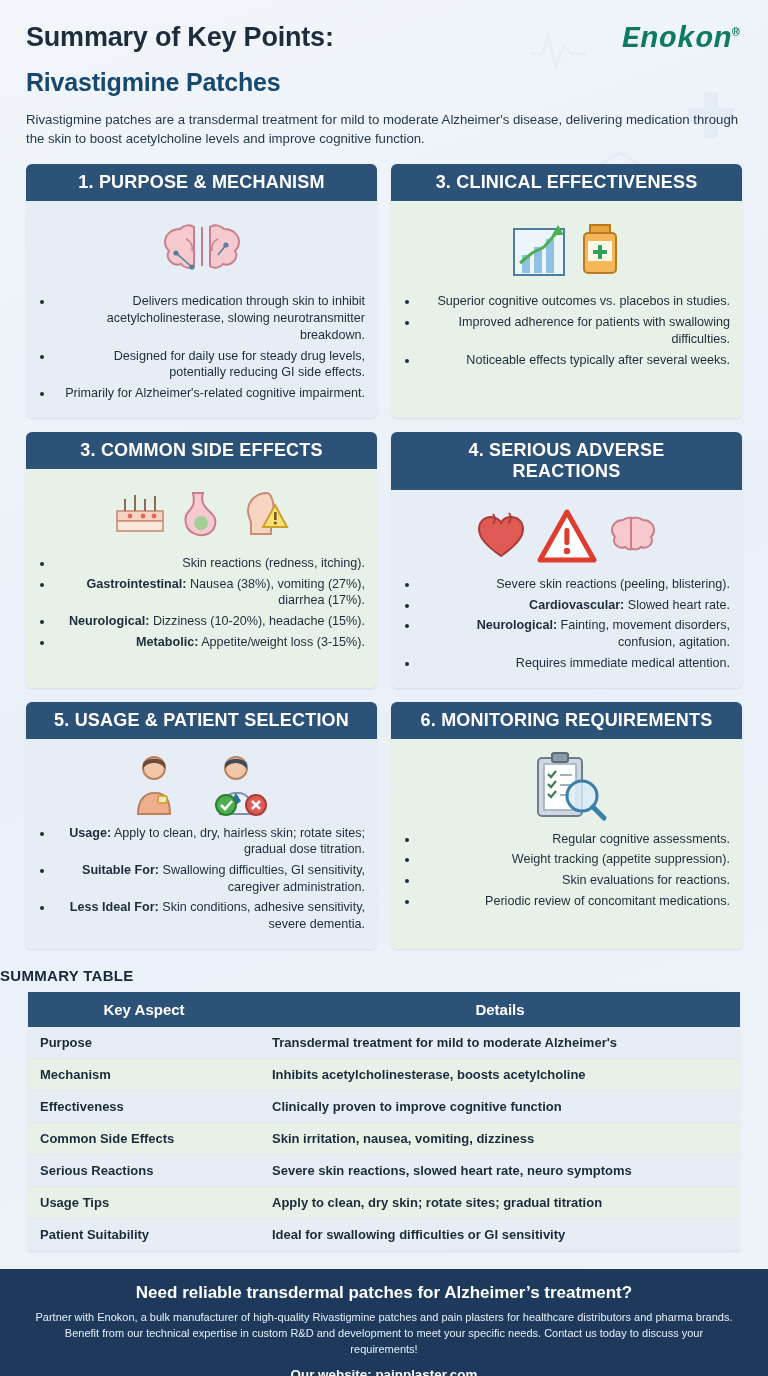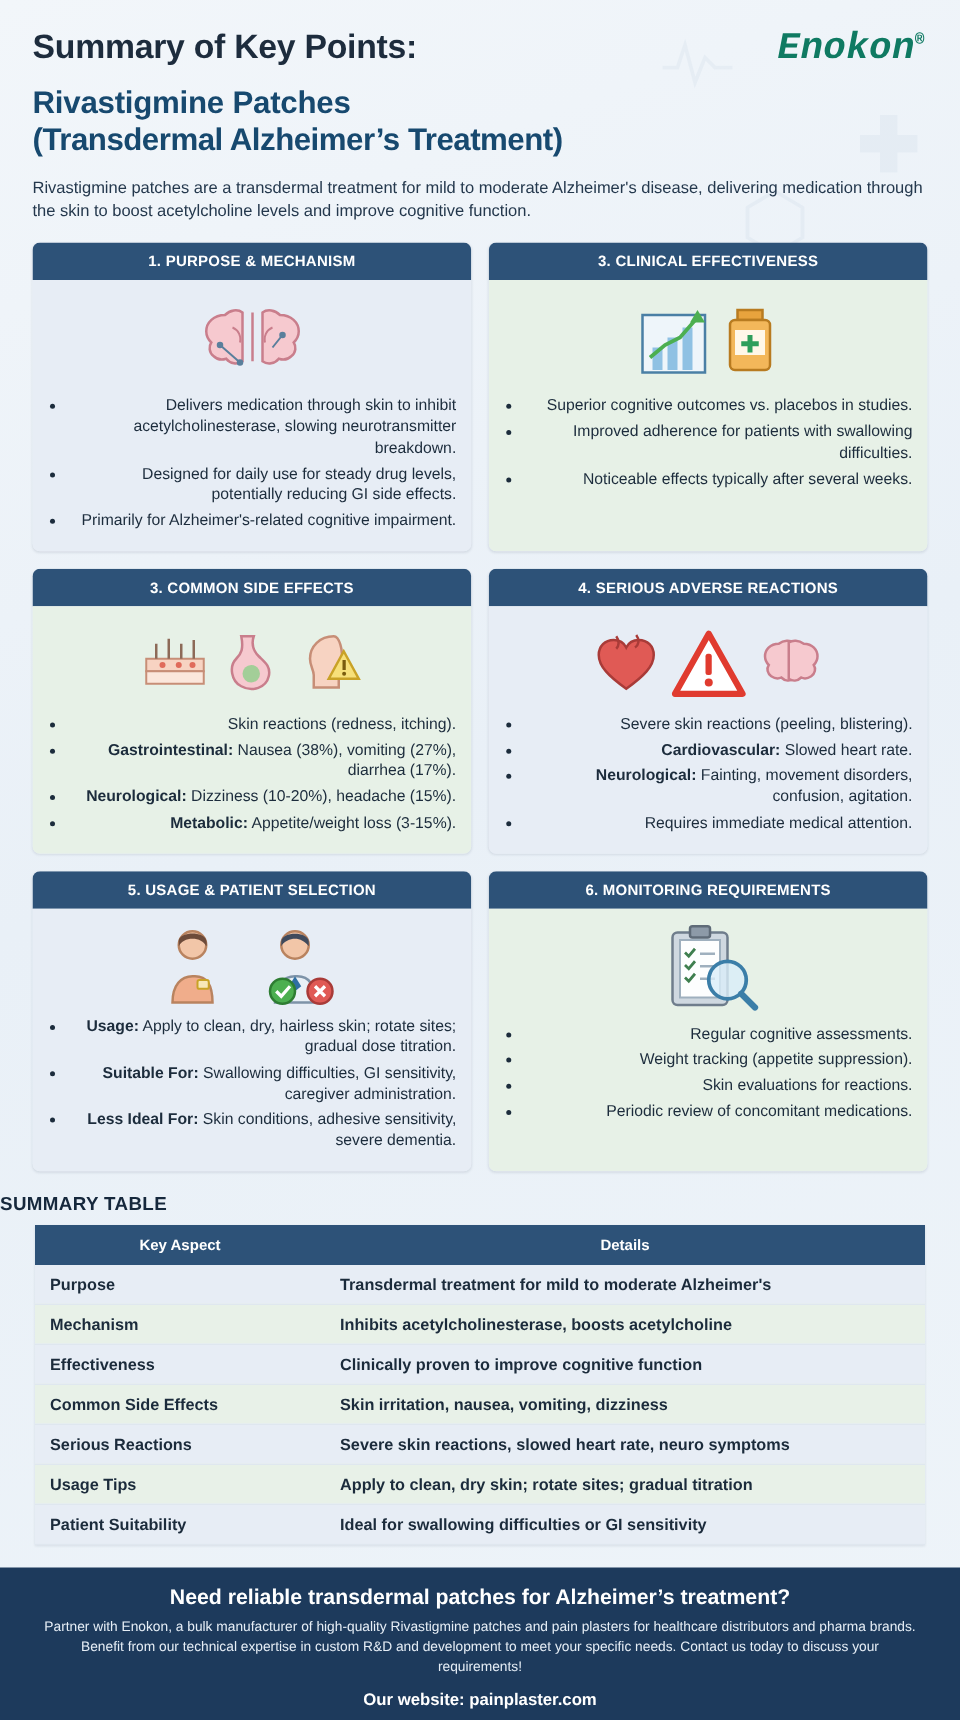--- a/index.html
+++ b/index.html
@@ -56,21 +56,21 @@
   .card {
     border-radius: 6px;
     overflow: hidden;
     box-shadow: 0 1px 2px rgba(20,40,70,.10);
     display: flex; flex-direction: column;
   }
   .card-head {
     background: #2d5278;
     color: #fff;
     text-align: center;
-    font-size: 12px;
+    font-size: 18px;
     font-weight: 700;
     letter-spacing: .2px;
     padding: 8px 22px;
   }
   .card-body {
     flex: 1;
     padding: 10px 12px 12px 12px;
   }
   .body-blue  { background: #e7edf5; }
   .body-green { background: #e7f1e7; }
@@ -96,21 +96,21 @@
     position: relative; z-index: 2;
   }
   table.summary {
     width: calc(100% - 56px);
     margin: 0 28px;
     border-collapse: collapse;
     position: relative; z-index: 2;
     box-shadow: 0 1px 2px rgba(20,40,70,.10);
   }
   table.summary th {
-    background: #2d5278; color: #fff; font-size: 12px; font-weight: 700;
+    background: #2d5278; color: #fff; font-size: 15px; font-weight: 700;
     padding: 9px 10px; text-align: center;
   }
   table.summary th:first-child { width: 232px; }
   table.summary td {
     font-size: 13px; padding: 8px 12px; color: #1b2b3b;
     border-bottom: 1px solid #dfe7ef;
     font-weight: bold;
   }
   table.summary td.k { font-weight: 700; width: 232px; }
   tr.r-blue  td { background: #e7edf5; }
@@ -139,21 +139,20 @@
   <svg class="wm c2" width="56" height="56" viewBox="0 0 56 56">
     <polygon points="28,3 50,16 50,40 28,53 6,40 6,16" fill="none" stroke="#9fb8cf" stroke-width="3"></polygon>
   </svg>
   <svg class="wm c3" width="60" height="60" viewBox="0 0 60 60">
     <polyline points="2,38 14,38 20,20 28,50 36,30 44,38 58,38" fill="none" stroke="#9fb8cf" stroke-width="3"></polyline>
   </svg>
 
   <div class="header">
     <div class="title-1">Summary of Key Points:</div>
     <div class="title-2">Rivastigmine Patches</div>
-    <div class="title-3">(Transdermal Alzheimer’s Treatment)</div>
     <div class="brand"><span>Enokon</span><sup>®</sup></div>
   </div>
 
   <div class="intro">Rivastigmine patches are a transdermal treatment for mild to moderate Alzheimer's disease, delivering medication through the skin to boost acetylcholine levels and improve cognitive function.</div>
 
   <div class="grid">
 
     <div class="card">
       <div class="card-head">1. PURPOSE &amp; MECHANISM</div>
       <div class="card-body body-blue">

